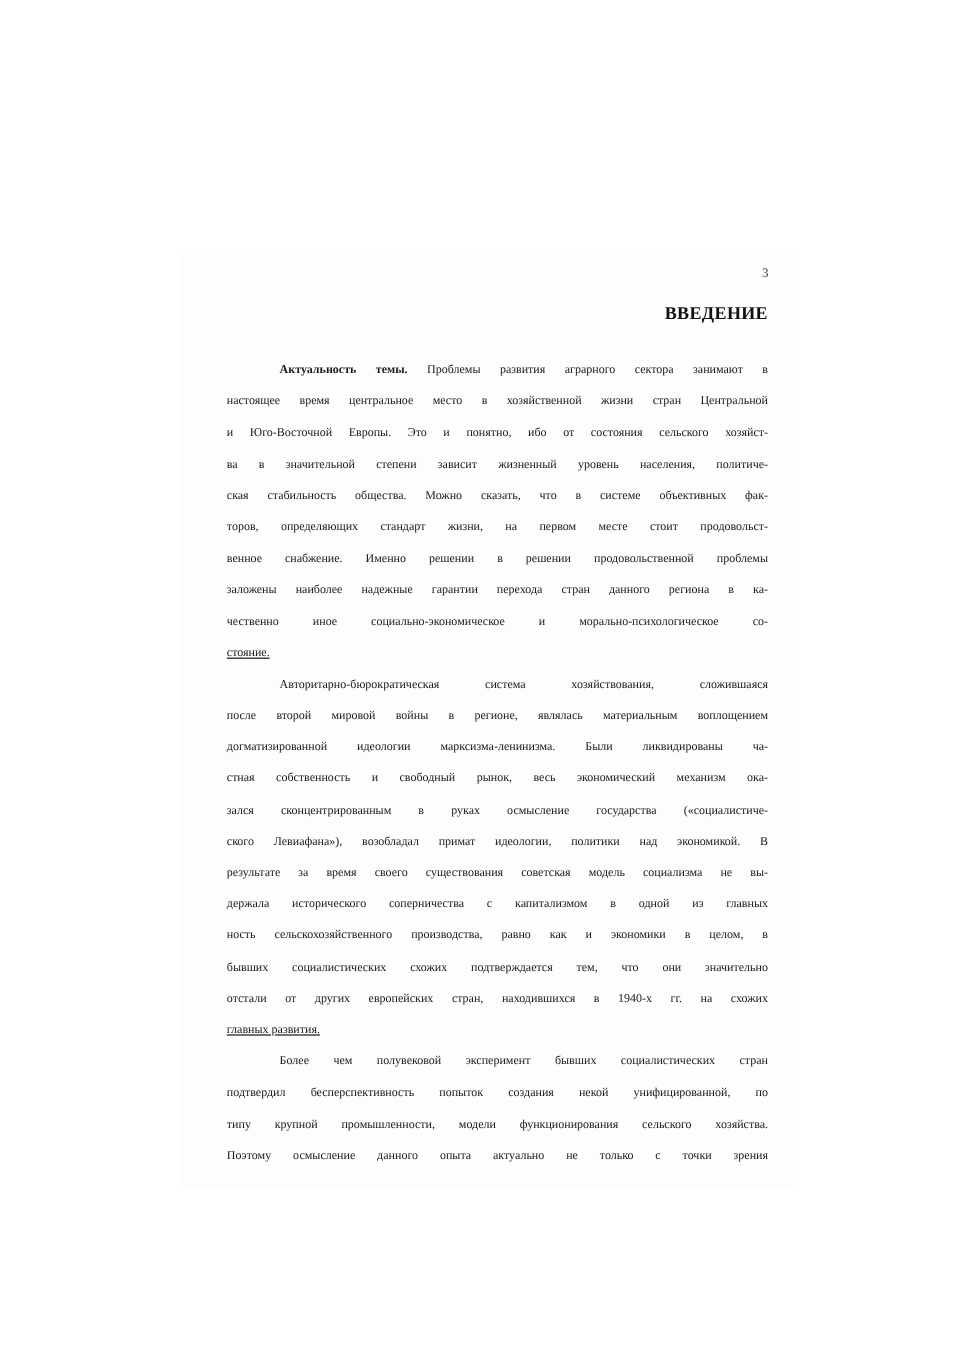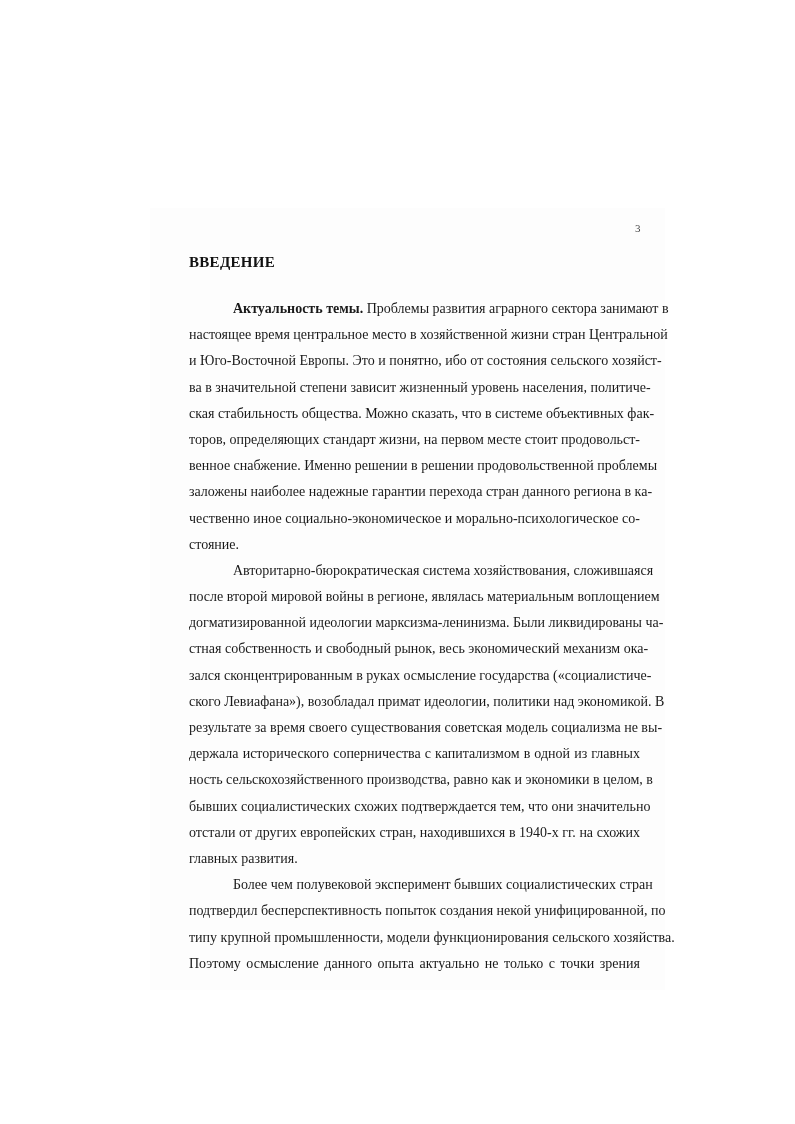--- a/index.html
+++ b/index.html
@@ -28,32 +28,32 @@
       left: 635px;
       top: 222px;
       font-size: 11px;
       color: #444;
     }
     .heading {
       position: absolute;
       left: 189px;
       width: 451px;
       top: 254px;
-      text-align: left;
+      text-align: right;
       font-weight: bold;
       font-size: 15px;
       letter-spacing: 0.3px;
       color: #111;
     }
     .body-text {
       position: absolute;
       left: 189px;
       top: 296px;
       width: 451px;
-      font-size: 14px;
+      font-size: 10px;
       line-height: 26.2px;
     }
     .line {
       display: block;
       text-align: justify;
       text-align-last: justify;
       white-space: nowrap;
       height: 26.2px;
     }
     .line.last {
@@ -66,20 +66,21 @@
       font-weight: bold;
     }
     .line .inner {
       display: inline-block;
       width: 100%;
       text-align: justify;
       text-align-last: justify;
     }
     .line.last .inner {
       text-align-last: left;
+      text-decoration: underline;
     }
   </style>
 </head>
 <body>
 
 <div class="scan-area"></div>
 
 <div class="page-number">3</div>
 
 <div class="heading">ВВЕДЕНИЕ</div>

